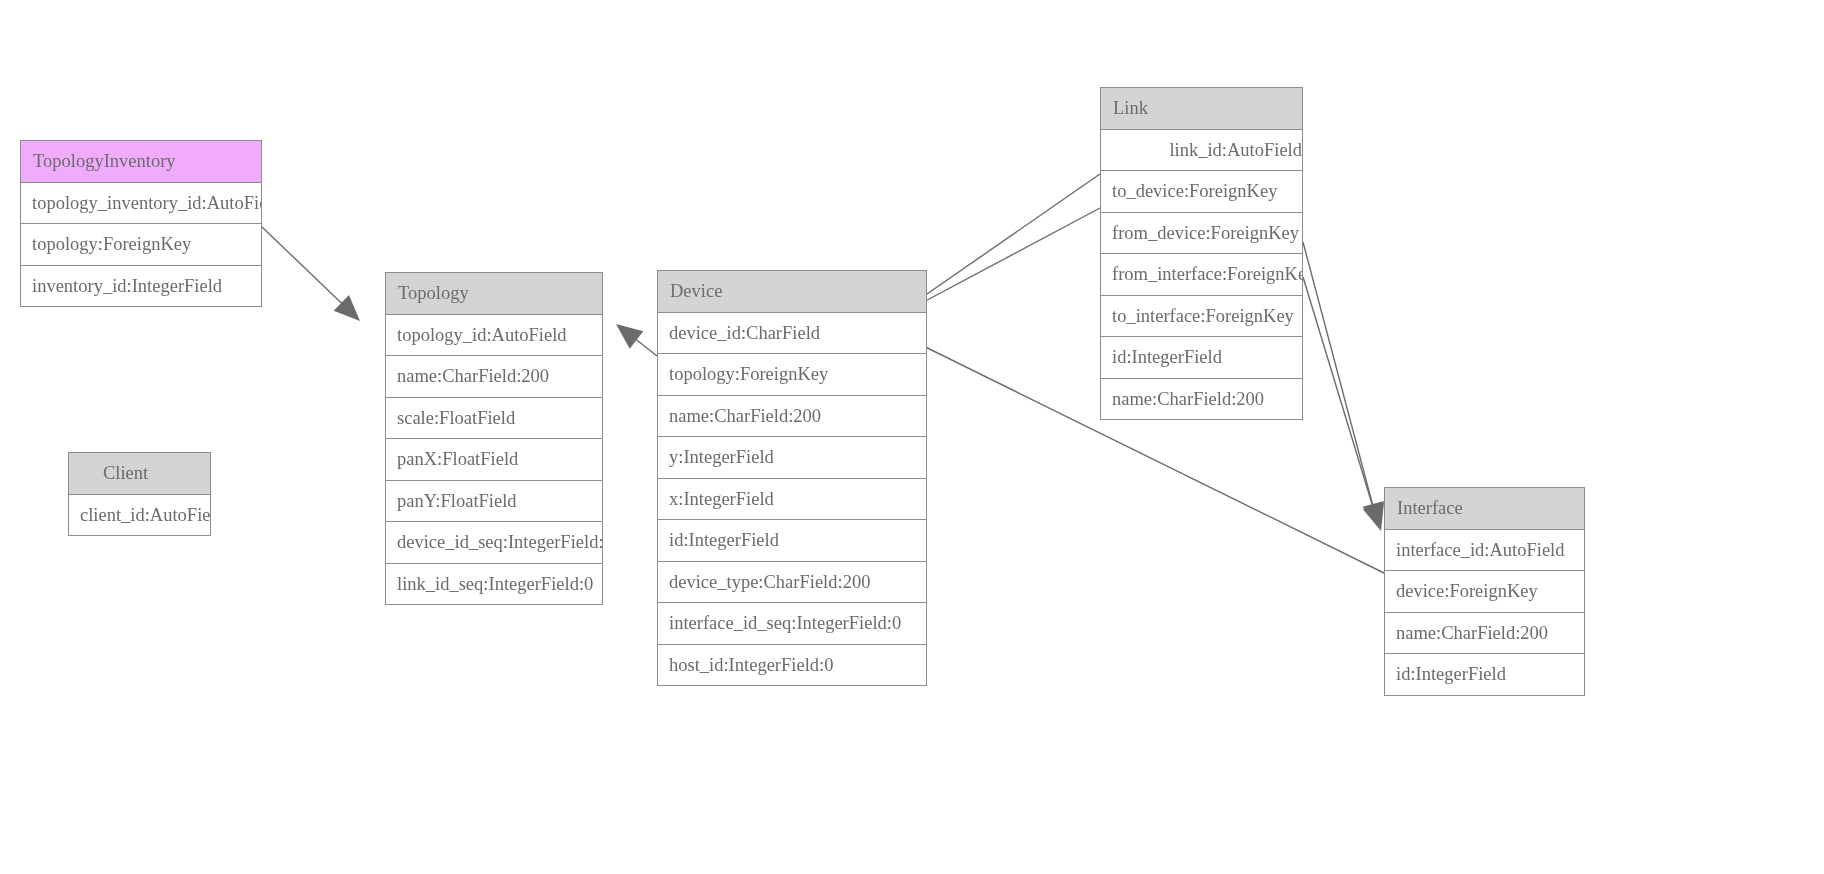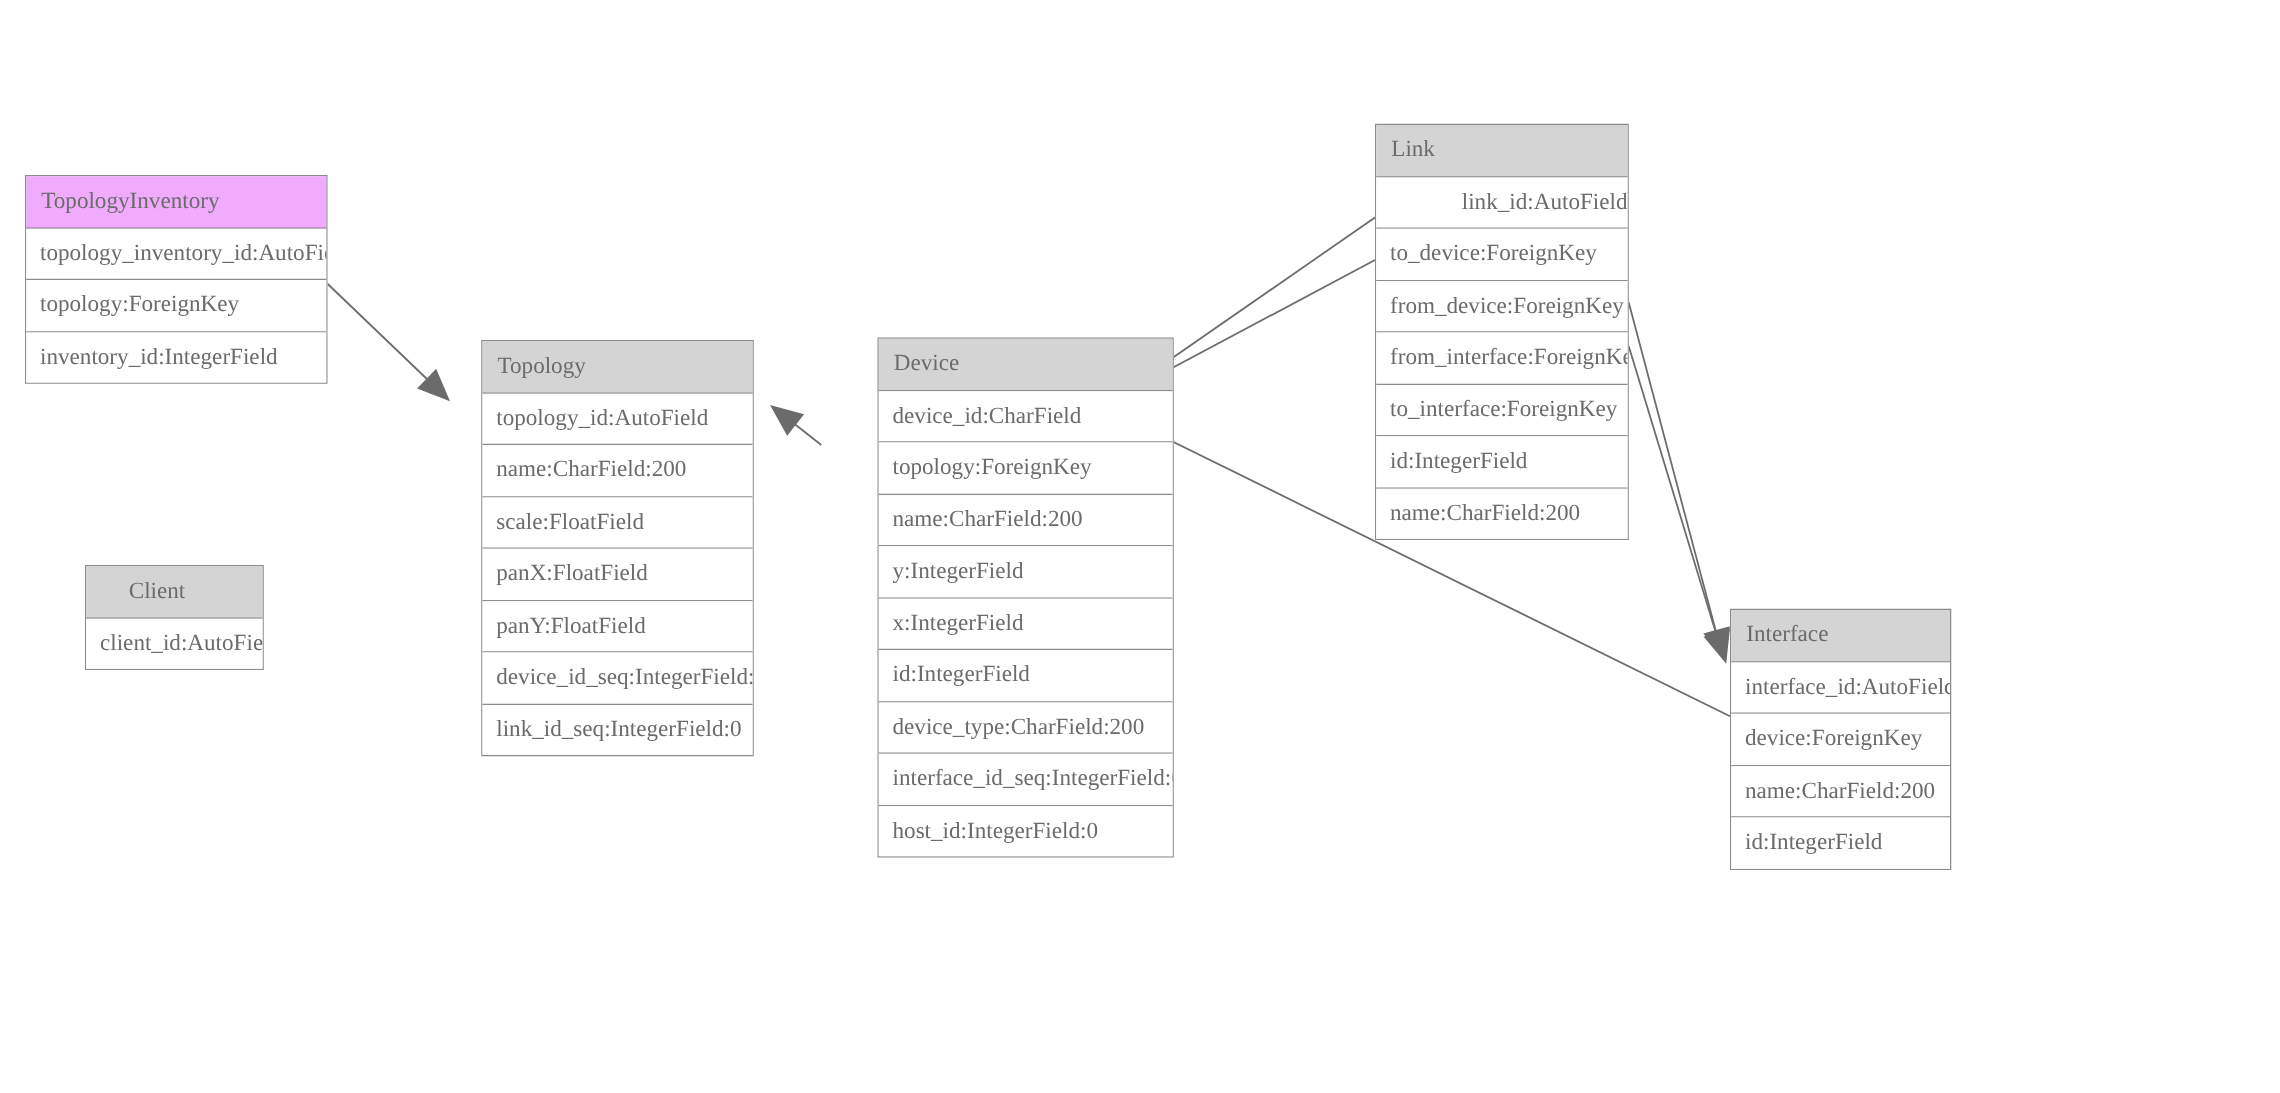--- a/index.html
+++ b/index.html
@@ -109,43 +109,43 @@
       <div class="entity" style="left: 385px; top: 272px; width: 218px; border-color: rgb(140, 140, 140);">
         <div class="entity-header" style="background: rgb(212, 212, 212); border-bottom-color: rgb(140, 140, 140); color: rgb(107, 107, 107);">Topology</div>
         <div class="entity-row" style="border-bottom-color: rgb(140, 140, 140); color: rgb(107, 107, 107);">topology_id:AutoField</div>
         <div class="entity-row" style="border-bottom-color: rgb(140, 140, 140); color: rgb(107, 107, 107);">name:CharField:200</div>
         <div class="entity-row" style="border-bottom-color: rgb(140, 140, 140); color: rgb(107, 107, 107);">scale:FloatField</div>
         <div class="entity-row" style="border-bottom-color: rgb(140, 140, 140); color: rgb(107, 107, 107);">panX:FloatField</div>
         <div class="entity-row" style="border-bottom-color: rgb(140, 140, 140); color: rgb(107, 107, 107);">panY:FloatField</div>
         <div class="entity-row" style="border-bottom-color: rgb(140, 140, 140); color: rgb(107, 107, 107);">device_id_seq:IntegerField:0</div>
         <div class="entity-row" style="border-bottom-color: rgb(140, 140, 140); color: rgb(107, 107, 107);">link_id_seq:IntegerField:0</div>
       </div>
-      <div class="entity" style="left: 657px; top: 270px; width: 237px; border-color: rgb(140, 140, 140); margin-left: 45px;">
+      <div class="entity" style="left: 657px; top: 270px; width: 270px; border-color: rgb(140, 140, 140);">
         <div class="entity-header" style="background: rgb(212, 212, 212); border-bottom-color: rgb(140, 140, 140); color: rgb(107, 107, 107);">Device</div>
         <div class="entity-row" style="border-bottom-color: rgb(140, 140, 140); color: rgb(107, 107, 107);">device_id:CharField</div>
         <div class="entity-row" style="border-bottom-color: rgb(140, 140, 140); color: rgb(107, 107, 107);">topology:ForeignKey</div>
         <div class="entity-row" style="border-bottom-color: rgb(140, 140, 140); color: rgb(107, 107, 107);">name:CharField:200</div>
         <div class="entity-row" style="border-bottom-color: rgb(140, 140, 140); color: rgb(107, 107, 107);">y:IntegerField</div>
         <div class="entity-row" style="border-bottom-color: rgb(140, 140, 140); color: rgb(107, 107, 107);">x:IntegerField</div>
         <div class="entity-row" style="border-bottom-color: rgb(140, 140, 140); color: rgb(107, 107, 107);">id:IntegerField</div>
         <div class="entity-row" style="border-bottom-color: rgb(140, 140, 140); color: rgb(107, 107, 107);">device_type:CharField:200</div>
         <div class="entity-row" style="border-bottom-color: rgb(140, 140, 140); color: rgb(107, 107, 107);">interface_id_seq:IntegerField:0</div>
         <div class="entity-row" style="border-bottom-color: rgb(140, 140, 140); color: rgb(107, 107, 107);">host_id:IntegerField:0</div>
       </div>
-      <div class="entity" style="left: 1100px; top: 87px; width: 203px; border-color: rgb(140, 140, 140); margin-top: 12px;">
+      <div class="entity" style="left: 1100px; top: 87px; width: 203px; border-color: rgb(140, 140, 140);">
         <div class="entity-header" style="background: rgb(212, 212, 212); border-bottom-color: rgb(140, 140, 140); color: rgb(107, 107, 107);">Link</div>
         <div class="entity-row" style="border-bottom-color: rgb(140, 140, 140); color: rgb(107, 107, 107); text-align: right;">link_id:AutoField</div>
         <div class="entity-row" style="border-bottom-color: rgb(140, 140, 140); color: rgb(107, 107, 107);">to_device:ForeignKey</div>
         <div class="entity-row" style="border-bottom-color: rgb(140, 140, 140); color: rgb(107, 107, 107);">from_device:ForeignKey</div>
         <div class="entity-row" style="border-bottom-color: rgb(140, 140, 140); color: rgb(107, 107, 107);">from_interface:ForeignKey</div>
         <div class="entity-row" style="border-bottom-color: rgb(140, 140, 140); color: rgb(107, 107, 107);">to_interface:ForeignKey</div>
         <div class="entity-row" style="border-bottom-color: rgb(140, 140, 140); color: rgb(107, 107, 107);">id:IntegerField</div>
         <div class="entity-row" style="border-bottom-color: rgb(140, 140, 140); color: rgb(107, 107, 107);">name:CharField:200</div>
       </div>
-      <div class="entity" style="left: 1384px; top: 487px; width: 177px; border-color: rgb(140, 140, 140);">
+      <div class="entity" style="left: 1384px; top: 487px; width: 201px; border-color: rgb(140, 140, 140);">
         <div class="entity-header" style="background: rgb(212, 212, 212); border-bottom-color: rgb(140, 140, 140); color: rgb(107, 107, 107);">Interface</div>
         <div class="entity-row" style="border-bottom-color: rgb(140, 140, 140); color: rgb(107, 107, 107);">interface_id:AutoField</div>
         <div class="entity-row" style="border-bottom-color: rgb(140, 140, 140); color: rgb(107, 107, 107);">device:ForeignKey</div>
         <div class="entity-row" style="border-bottom-color: rgb(140, 140, 140); color: rgb(107, 107, 107);">name:CharField:200</div>
         <div class="entity-row" style="border-bottom-color: rgb(140, 140, 140); color: rgb(107, 107, 107);">id:IntegerField</div>
       </div>
     </div>
 
 </div>
 

